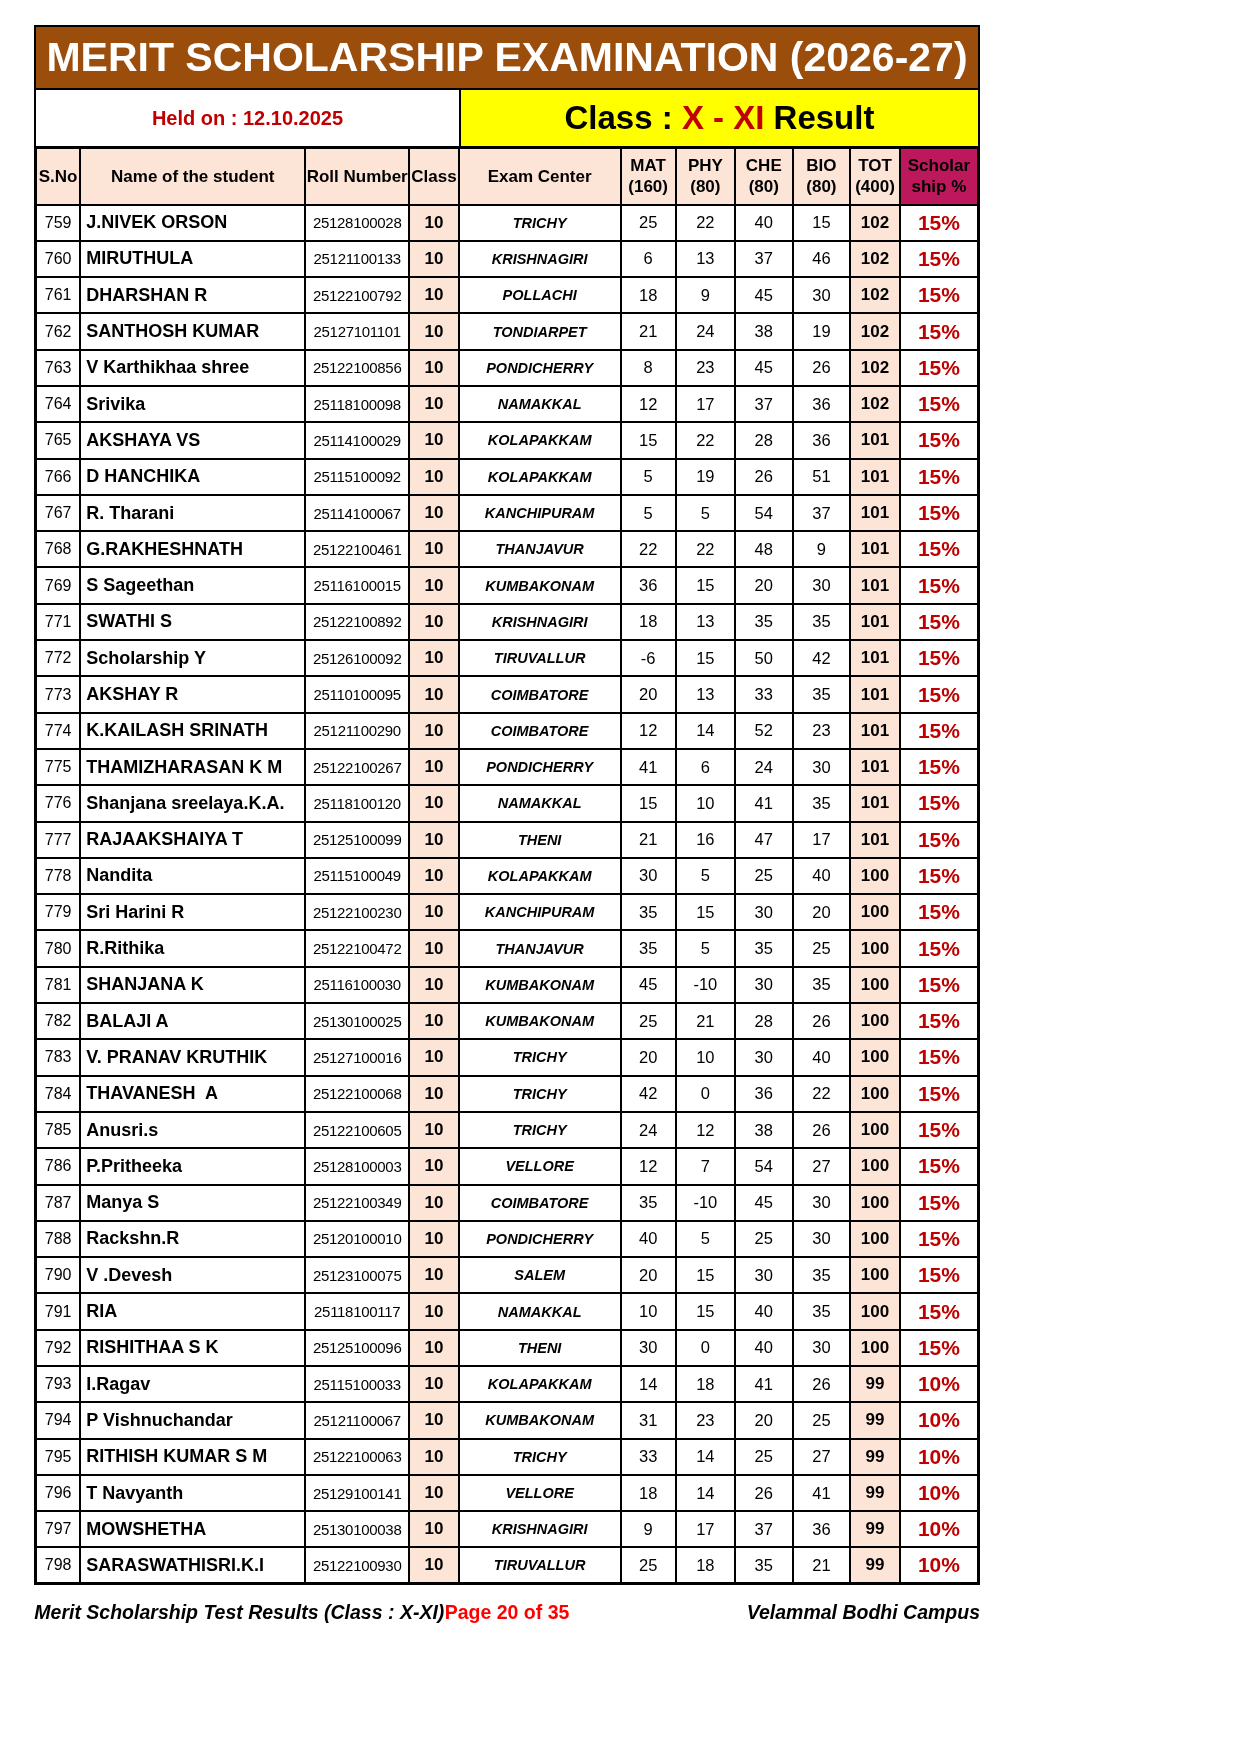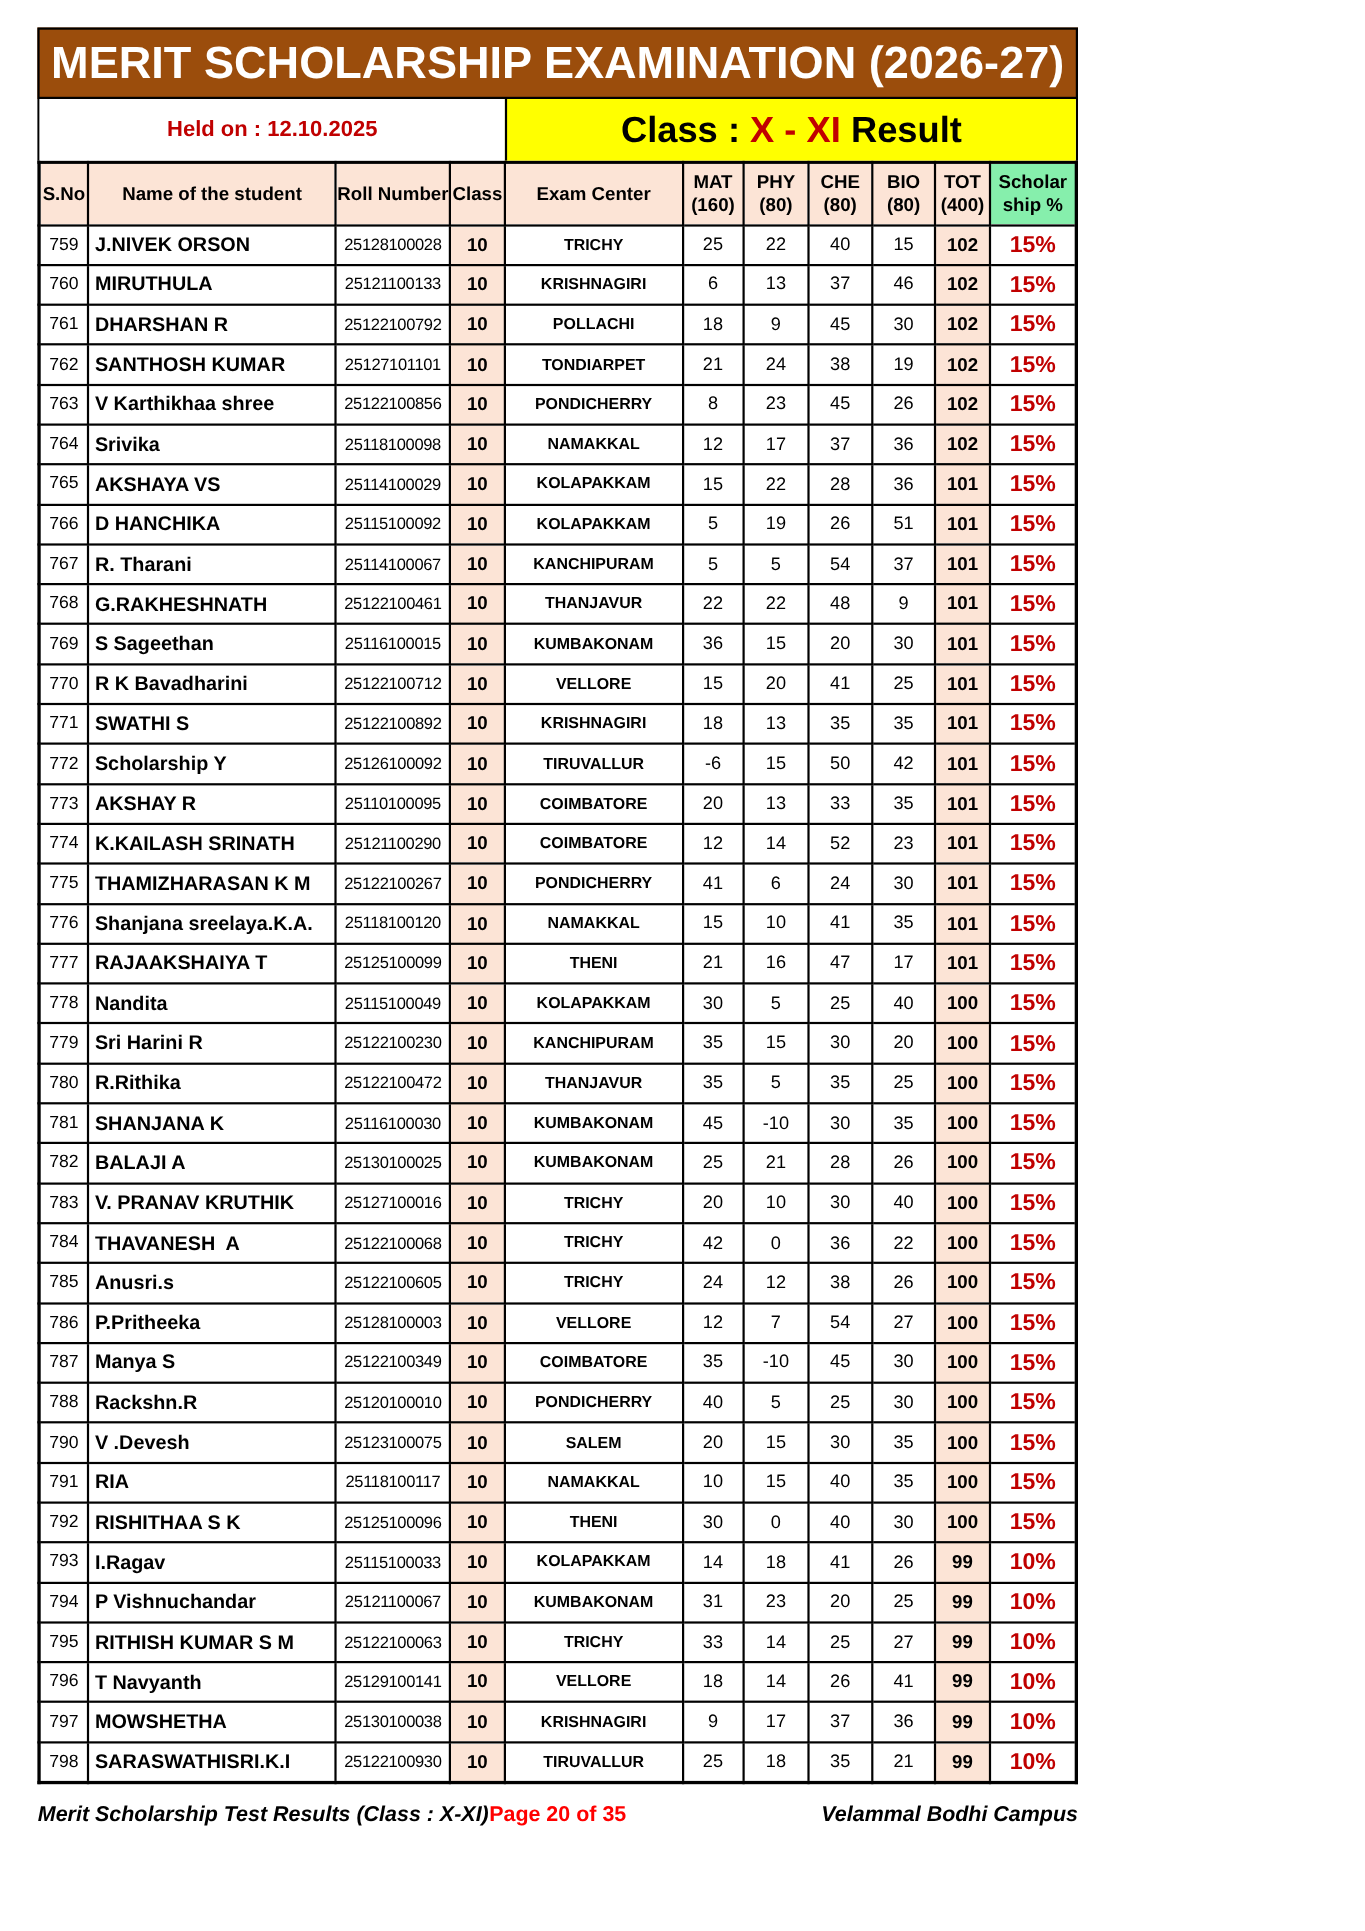--- a/index.html
+++ b/index.html
@@ -34,27 +34,27 @@
   .class-range { color:#C00000; }
 
   
   table { width:100%; border-collapse:collapse; border:3px solid #000; table-layout:fixed; }
   th, td { border:2px solid #000; padding:0; overflow:hidden; vertical-align:middle; }
   thead tr { height:57px; }
   thead th {
     background:#FCE4D6; font-size:17px; font-weight:bold;
     line-height:1.25; text-align:center; color:#000;
   }
-  th.h-sch { background:#86efac; }
+  th.h-sch { background:#be185d; }
   tbody tr { height:36.3px; background:#fff; }
   td { font-size:16px; text-align:center; color:#000; }
   .c-name { text-align:left; padding-left:5px; font-weight:bold; font-size:18px; white-space:pre; }
   .c-roll { font-size:15px; letter-spacing:-0.3px; }
   .c-cls  { font-weight:bold; background:#FCE4D6; font-size:17px; }
-  .c-center { font-weight:bold; font-size:14.5px;margin-left:12px; }
+  .c-center { font-weight:bold; font-style:italic; font-size:14.5px;margin-left:12px; }
   .c-score { font-size:16.5px; }
   .c-tot  { font-weight:bold; background:#FCE4D6; font-size:17px; }
   .c-sch  { font-weight:bold; color:#C00000; font-size:21px; }
 
   
   .footer {
     display:flex; align-items:baseline; margin-top:16px;
     font-weight:bold; font-size:19.5px; color:#000;
   }
   .footer-left  { flex:1; font-style:italic; text-align:center; }
@@ -246,33 +246,20 @@
           <td class="c-cls">10</td>
           <td class="c-center">KUMBAKONAM</td>
           <td class="c-score">36</td>
           <td class="c-score">15</td>
           <td class="c-score">20</td>
           <td class="c-score">30</td>
           <td class="c-tot">101</td>
           <td class="c-sch">15%</td>
         </tr>
         <tr>
-          <td class="c-sno">770</td>
-          <td class="c-name">R K Bavadharini</td>
-          <td class="c-roll">25122100712</td>
-          <td class="c-cls">10</td>
-          <td class="c-center">VELLORE</td>
-          <td class="c-score">15</td>
-          <td class="c-score">20</td>
-          <td class="c-score">41</td>
-          <td class="c-score">25</td>
-          <td class="c-tot">101</td>
-          <td class="c-sch">15%</td>
-        </tr>
-        <tr>
           <td class="c-sno">771</td>
           <td class="c-name">SWATHI S</td>
           <td class="c-roll">25122100892</td>
           <td class="c-cls">10</td>
           <td class="c-center">KRISHNAGIRI</td>
           <td class="c-score">18</td>
           <td class="c-score">13</td>
           <td class="c-score">35</td>
           <td class="c-score">35</td>
           <td class="c-tot">101</td>

